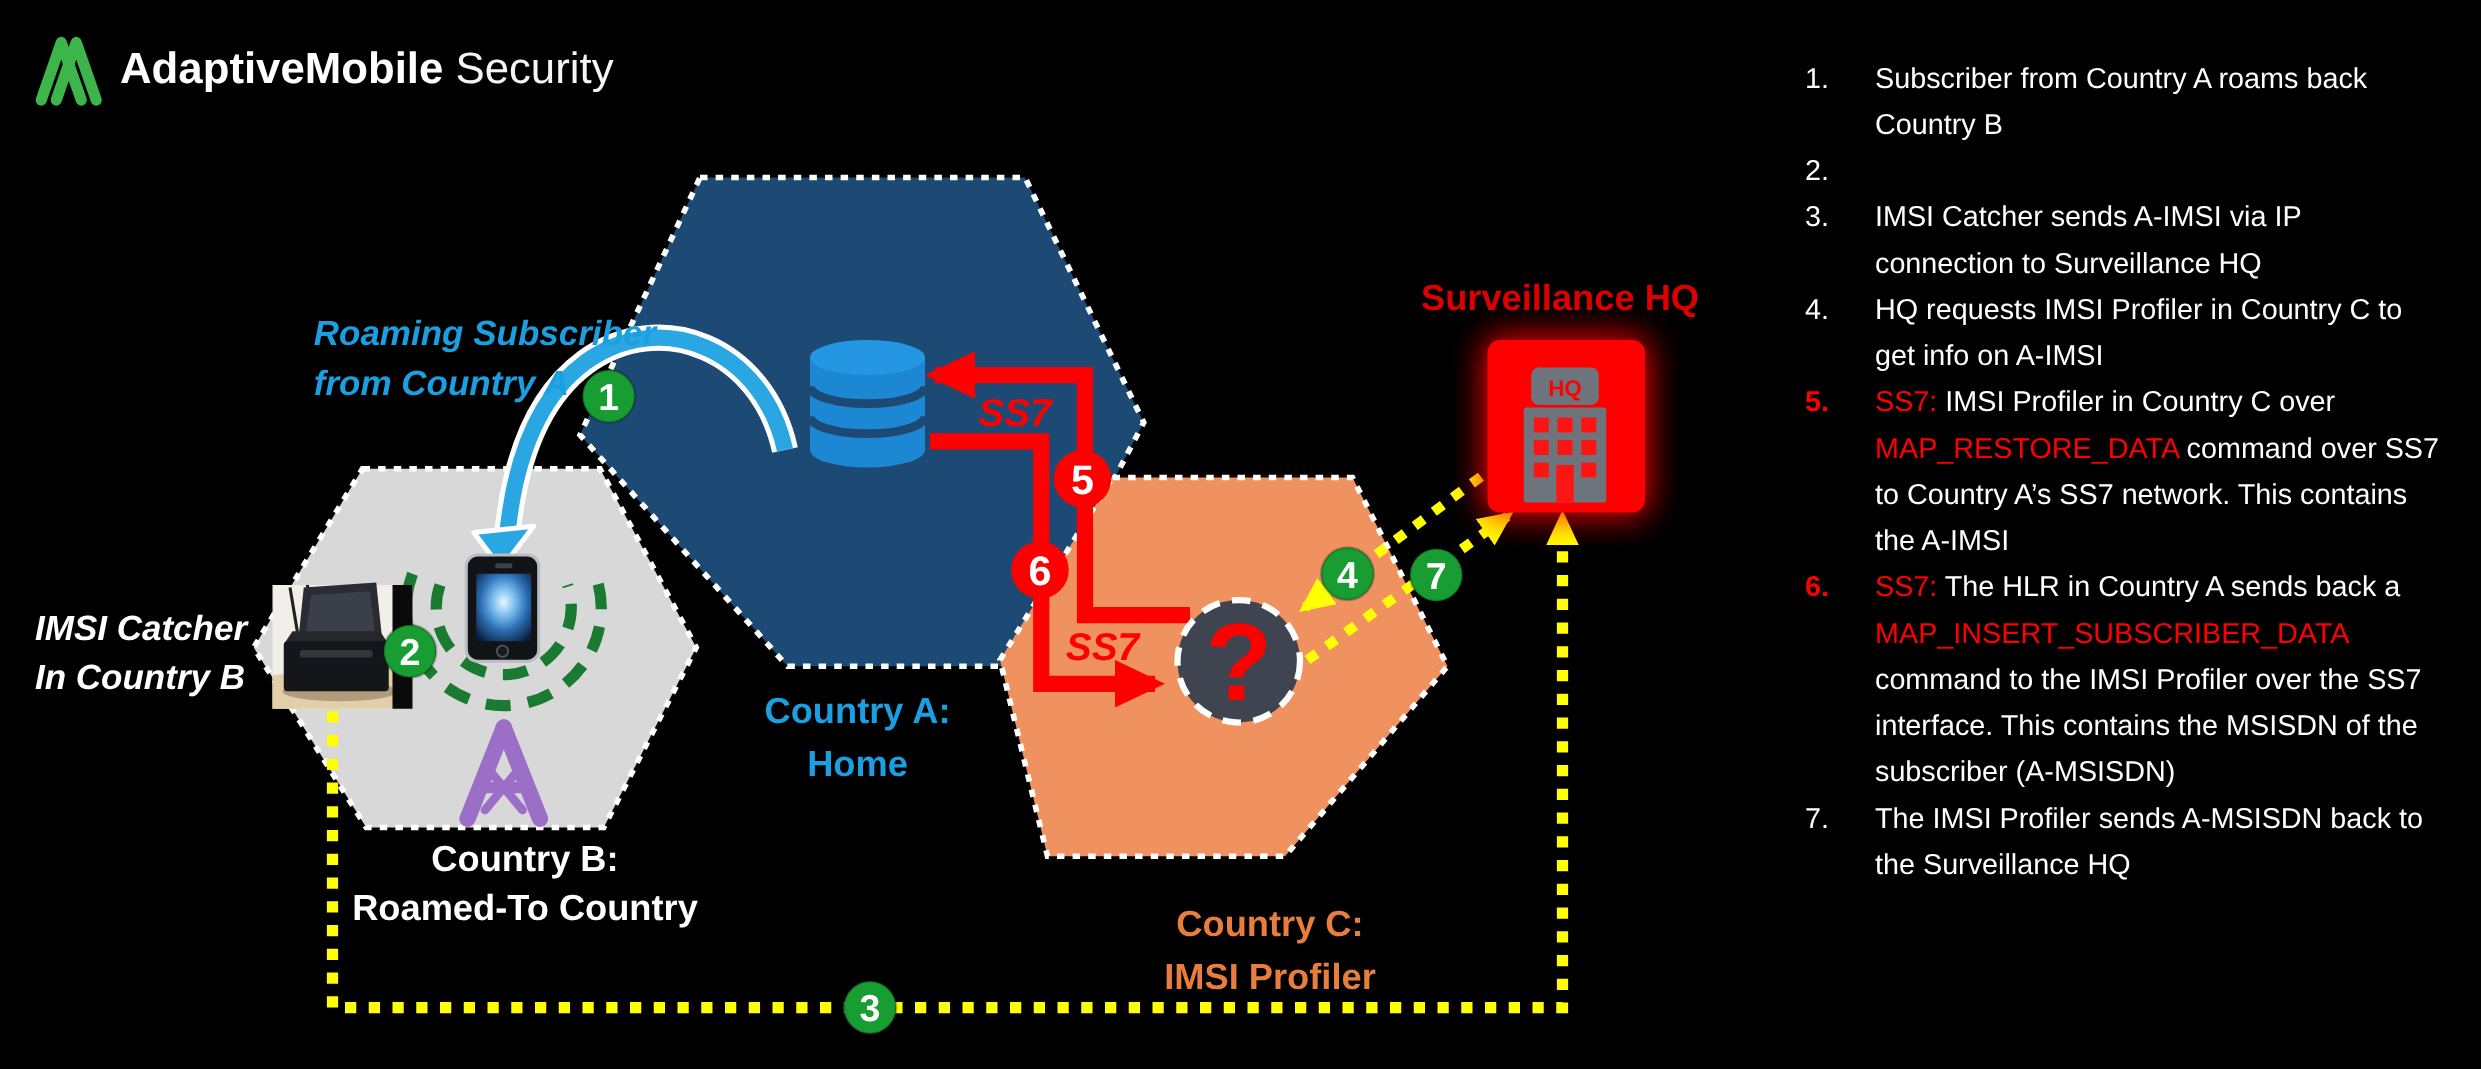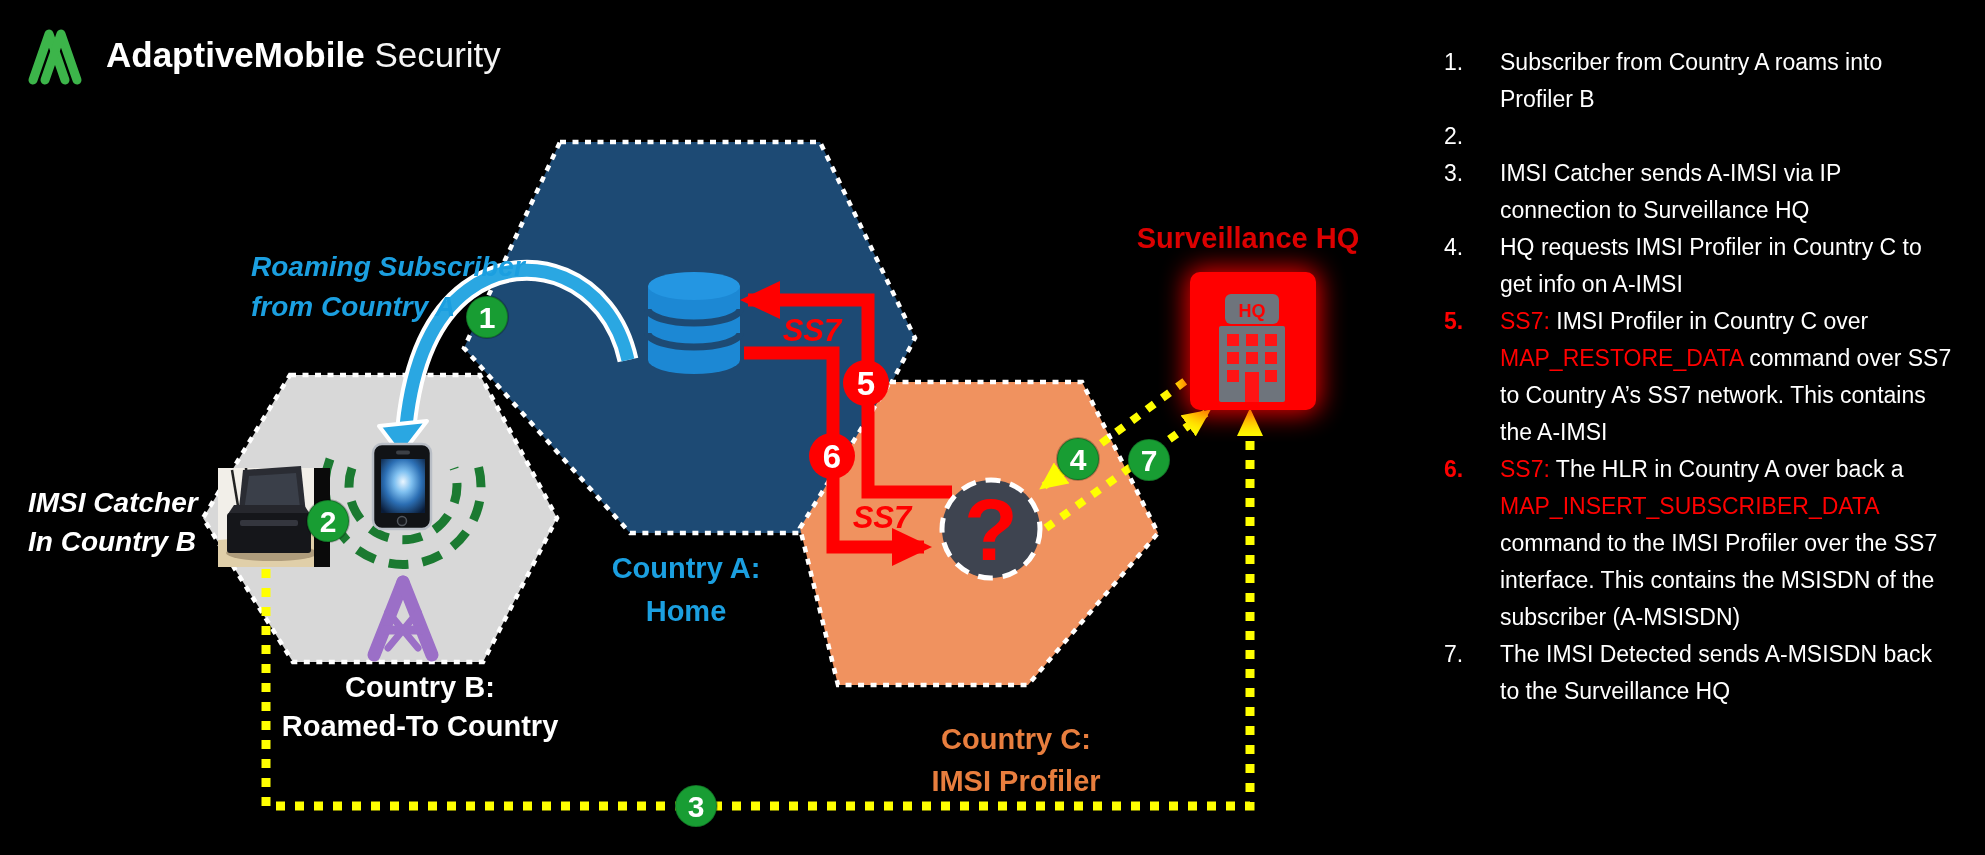--- a/index.html
+++ b/index.html
@@ -2,21 +2,21 @@
 <html><head>
 <meta charset="utf-8">
 <style>
   html,body{margin:0;padding:0;background:#000;}
   body{width:1985px;height:855px;position:relative;overflow:hidden;
        font-family:"Liberation Sans", sans-serif;}
   .stage{position:absolute;inset:0;}
   svg.diagram{position:absolute;left:0;top:0;}
   svg text{font-family:"Liberation Sans", sans-serif;}
 
-  .brand{position:absolute;left:24px;top:22px;display:flex;align-items:center;gap:20px;z-index:6;}
+  .brand{position:absolute;left:24px;top:22px;display:flex;align-items:center;gap:10px;z-index:6;}
   .brand .word{font-size:35px;color:#fff;white-space:nowrap;}
   .brand .word b{font-weight:700;}
   .brand .word .light{font-weight:400;opacity:.96;}
 
   .steps{position:absolute;left:1444px;top:44px;width:508px;z-index:6;
          color:#fff;font-size:23px;line-height:37px;}
   .steps ol{margin:0;padding:0;list-style:none;}
   .steps li{display:flex;}
   .steps .num{flex:0 0 56px;}
   .steps .num.red{color:#ff0000;font-weight:700;}
@@ -186,41 +186,41 @@
     <text x="251" y="276" font-size="28" font-weight="700" font-style="italic" fill="#1B9FE0">Roaming Subscriber</text>
     <text x="251" y="316" font-size="28" font-weight="700" font-style="italic" fill="#1B9FE0">from Country A</text>
     <text x="28" y="512" font-size="28" font-weight="700" font-style="italic" fill="#FFFFFF">IMSI Catcher</text>
     <text x="28" y="551" font-size="28" font-weight="700" font-style="italic" fill="#FFFFFF">In Country B</text>
   </svg>
 
   <div class="steps">
     <ol>
         <li>
           <span class="num">1.</span>
-          <span class="body"><span>Subscriber from Country A roams into Profiler B</span></span>
+          <span class="body"><span>Subscriber from Country A roams back Country B</span></span>
         </li>
         <li>
           <span class="num">2.</span>
         </li>
         <li>
           <span class="num">3.</span>
           <span class="body"><span>IMSI Catcher sends A-IMSI via IP connection to Surveillance HQ</span></span>
         </li>
         <li>
           <span class="num">4.</span>
           <span class="body"><span>HQ requests IMSI Profiler in Country C to get info on A-IMSI</span></span>
         </li>
         <li>
           <span class="num red">5.</span>
           <span class="body"><span class="seg-red">SS7:</span><span> IMSI Profiler in Country C over </span><span class="seg-red">MAP_RESTORE_DATA</span><span> command over SS7 to Country A’s SS7 network. This contains the A-IMSI</span></span>
         </li>
         <li>
           <span class="num red">6.</span>
-          <span class="body"><span class="seg-red">SS7:</span><span> The HLR in Country A over back a </span><span class="seg-red">MAP_INSERT_SUBSCRIBER_DATA</span><span> command to the IMSI Profiler over the SS7 interface. This contains the MSISDN of the subscriber (A-MSISDN)</span></span>
+          <span class="body"><span class="seg-red">SS7:</span><span> The HLR in Country A sends back a </span><span class="seg-red">MAP_INSERT_SUBSCRIBER_DATA</span><span> command to the IMSI Profiler over the SS7 interface. This contains the MSISDN of the subscriber (A-MSISDN)</span></span>
         </li>
         <li>
           <span class="num">7.</span>
-          <span class="body"><span>The IMSI Detected sends A-MSISDN back to the Surveillance HQ</span></span>
+          <span class="body"><span>The IMSI Profiler sends A-MSISDN back to the Surveillance HQ</span></span>
         </li>
       </ol>
   </div>
 
 </div>
 
 </body></html>

